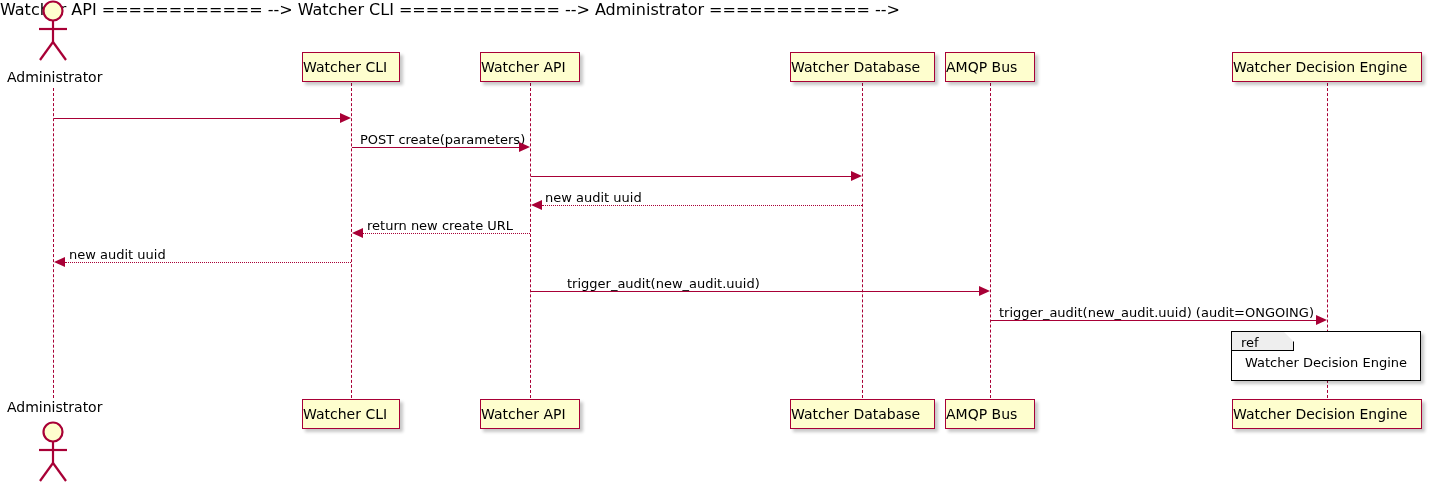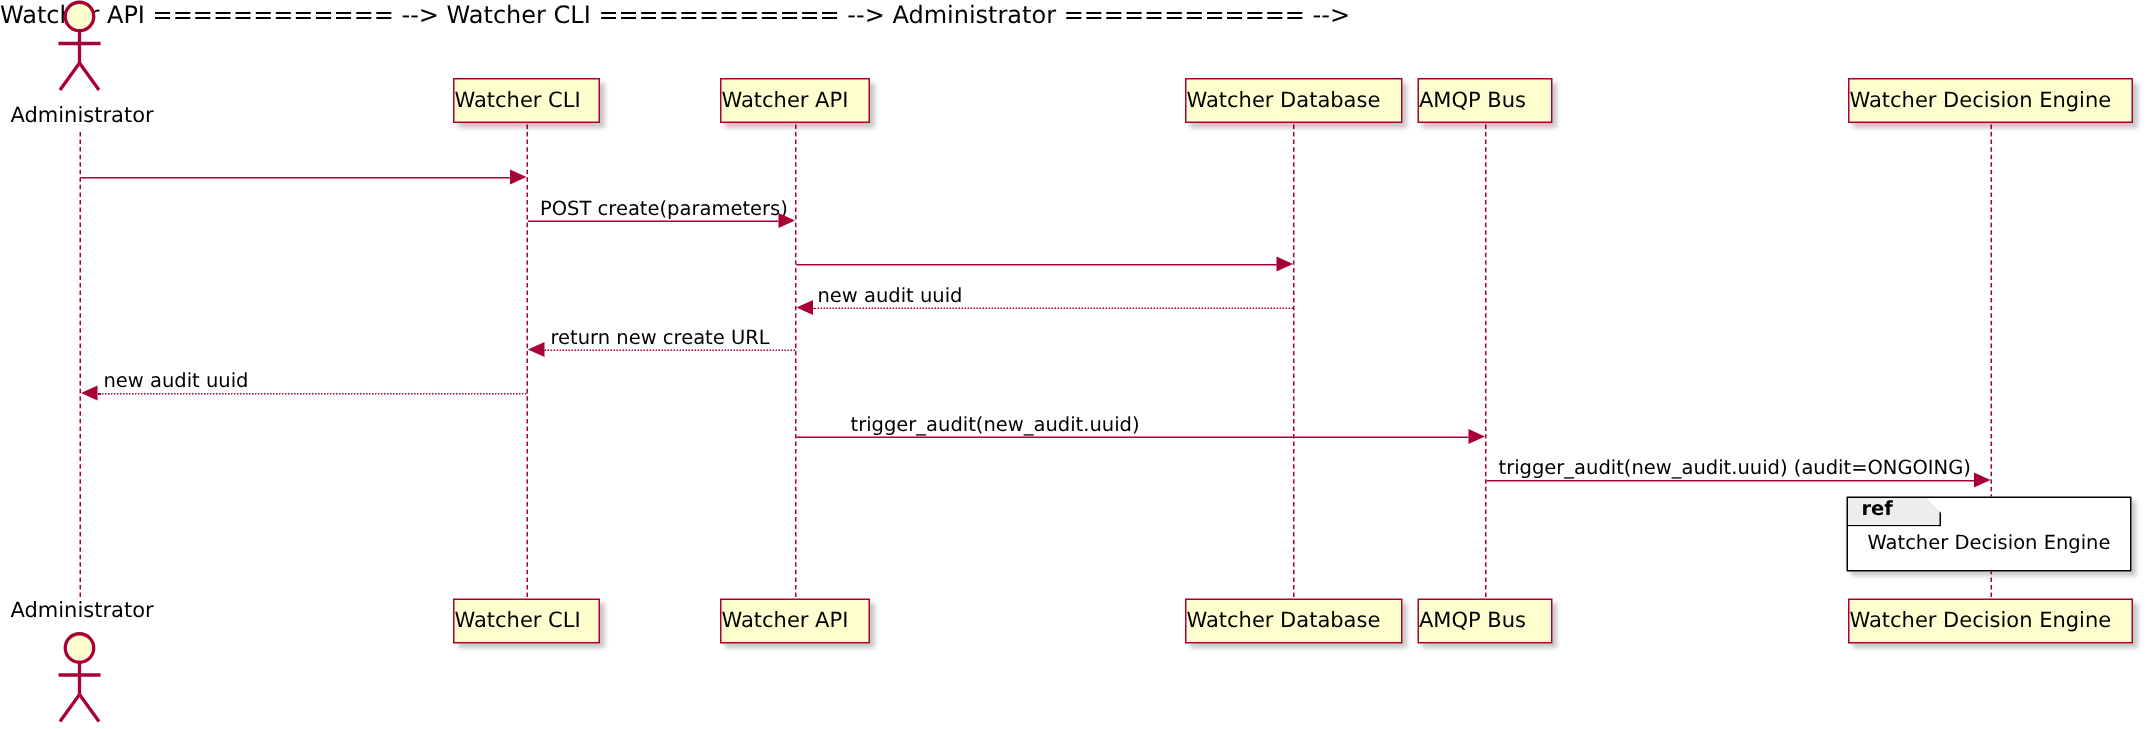--- a/index.html
+++ b/index.html
@@ -104,25 +104,25 @@
   .ref-tab {
     position: absolute;
     left: 0;
     top: 0;
     height: 19px;
     background: #EEEEEE;
     border-right: 1.5px solid #000000;
     border-bottom: 1.5px solid #000000;
     box-sizing: border-box;
     display: flex;
-    align-items: flex-start;
+    align-items: flex-end;
     padding-left: 9px;
     padding-right: 18px;
     font-size: 13px;
-    font-weight: bold;
+    font-weight: normal;
     color: #000000;
     clip-path: polygon(0 0, calc(100% - 10px) 0, 100% 10px, 100% 100%, 0 100%);
   }
   .ref-body {
     position: absolute;
     left: 0;
     right: 0;
     top: 20px;
     text-align: center;
     font-size: 13px;

